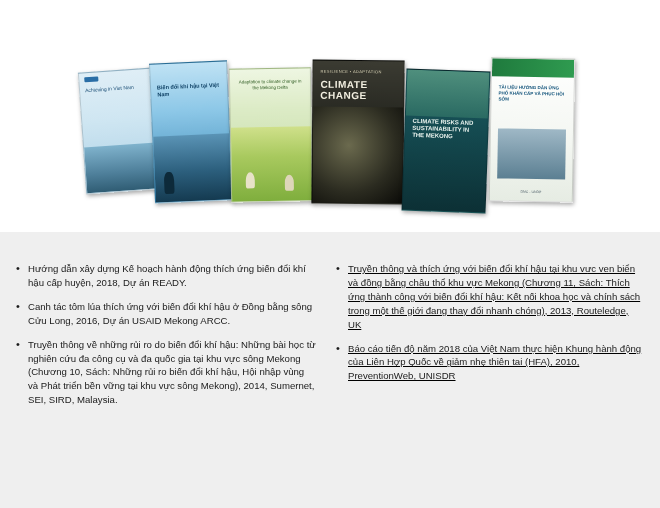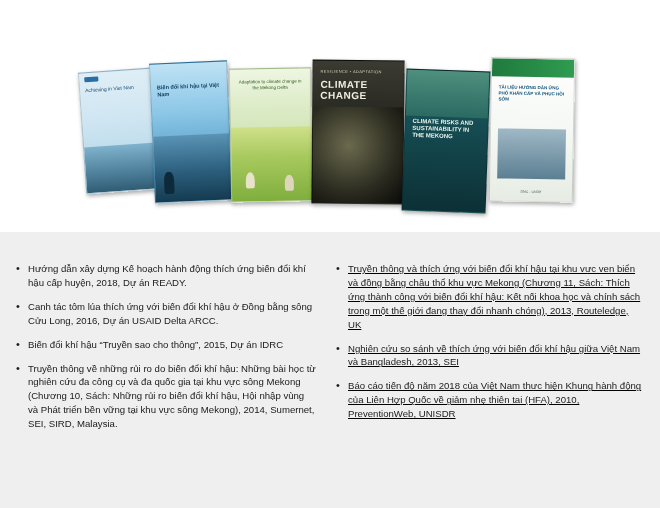--- a/index.html
+++ b/index.html
@@ -339,28 +339,26 @@
 
   </div>
 </div>
 
 <div class="panel">
   <div class="columns">
 
     <div class="col col-left">
       <ul class="ref-list">
         <li>Hướng dẫn xây dựng Kế hoạch hành động thích ứng biến đổi khí hậu cấp huyện, 2018, Dự án READY.</li>
-        <li>Canh tác tôm lúa thích ứng với biến đổi khí hậu ở Đồng bằng sông Cửu Long, 2016, Dự án USAID Delta ARCC.</li>
-        <li>Biến đổi khí hậu “Truyền sao cho thông”, 2015, Dự án IDRC</li>
+        <li>Canh tác tôm lúa thích ứng với biến đổi khí hậu ở Đồng bằng sông Cửu Long, 2016, Dự án USAID Mekong ARCC.</li>
         <li>Truyền thông về những rủi ro do biến đổi khí hậu: Những bài học từ nghiên cứu đa công cụ và đa quốc gia tại khu vực sông Mekong (Chương 10, Sách: Những rủi ro biến đổi khí hậu, Hội nhập vùng và Phát triển bền vững tại khu vực sông Mekong), 2014, Sumernet, SEI, SIRD, Malaysia.</li>
       </ul>
     </div>
 
     <div class="col col-right">
       <ul class="ref-list">
         <li>Truyền thông và thích ứng với biến đổi khí hậu tại khu vực ven biển và đồng bằng châu thổ khu vực Mekong (Chương 11, Sách: Thích ứng thành công với biến đổi khí hậu: Kết nối khoa học và chính sách trong một thế giới đang thay đổi nhanh chóng), 2013, Routeledge, UK</li>
-        <li>Nghiên cứu so sánh về thích ứng với biến đổi khí hậu giữa Việt Nam và Bangladesh, 2013, SEI</li>
         <li>Báo cáo tiến độ năm 2018 của Việt Nam thực hiện Khung hành động của Liên Hợp Quốc về giảm nhẹ thiên tai (HFA), 2010, PreventionWeb, UNISDR</li>
       </ul>
     </div>
 
   </div>
 </div>
 
 </body></html>

